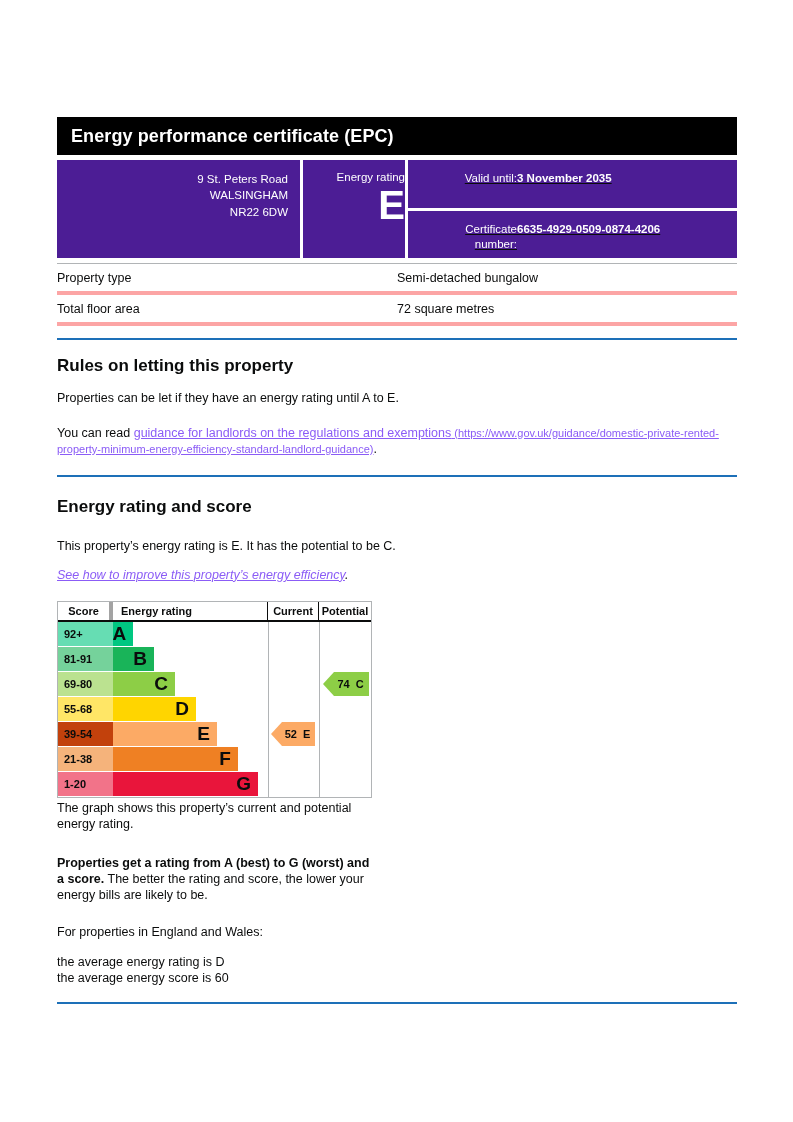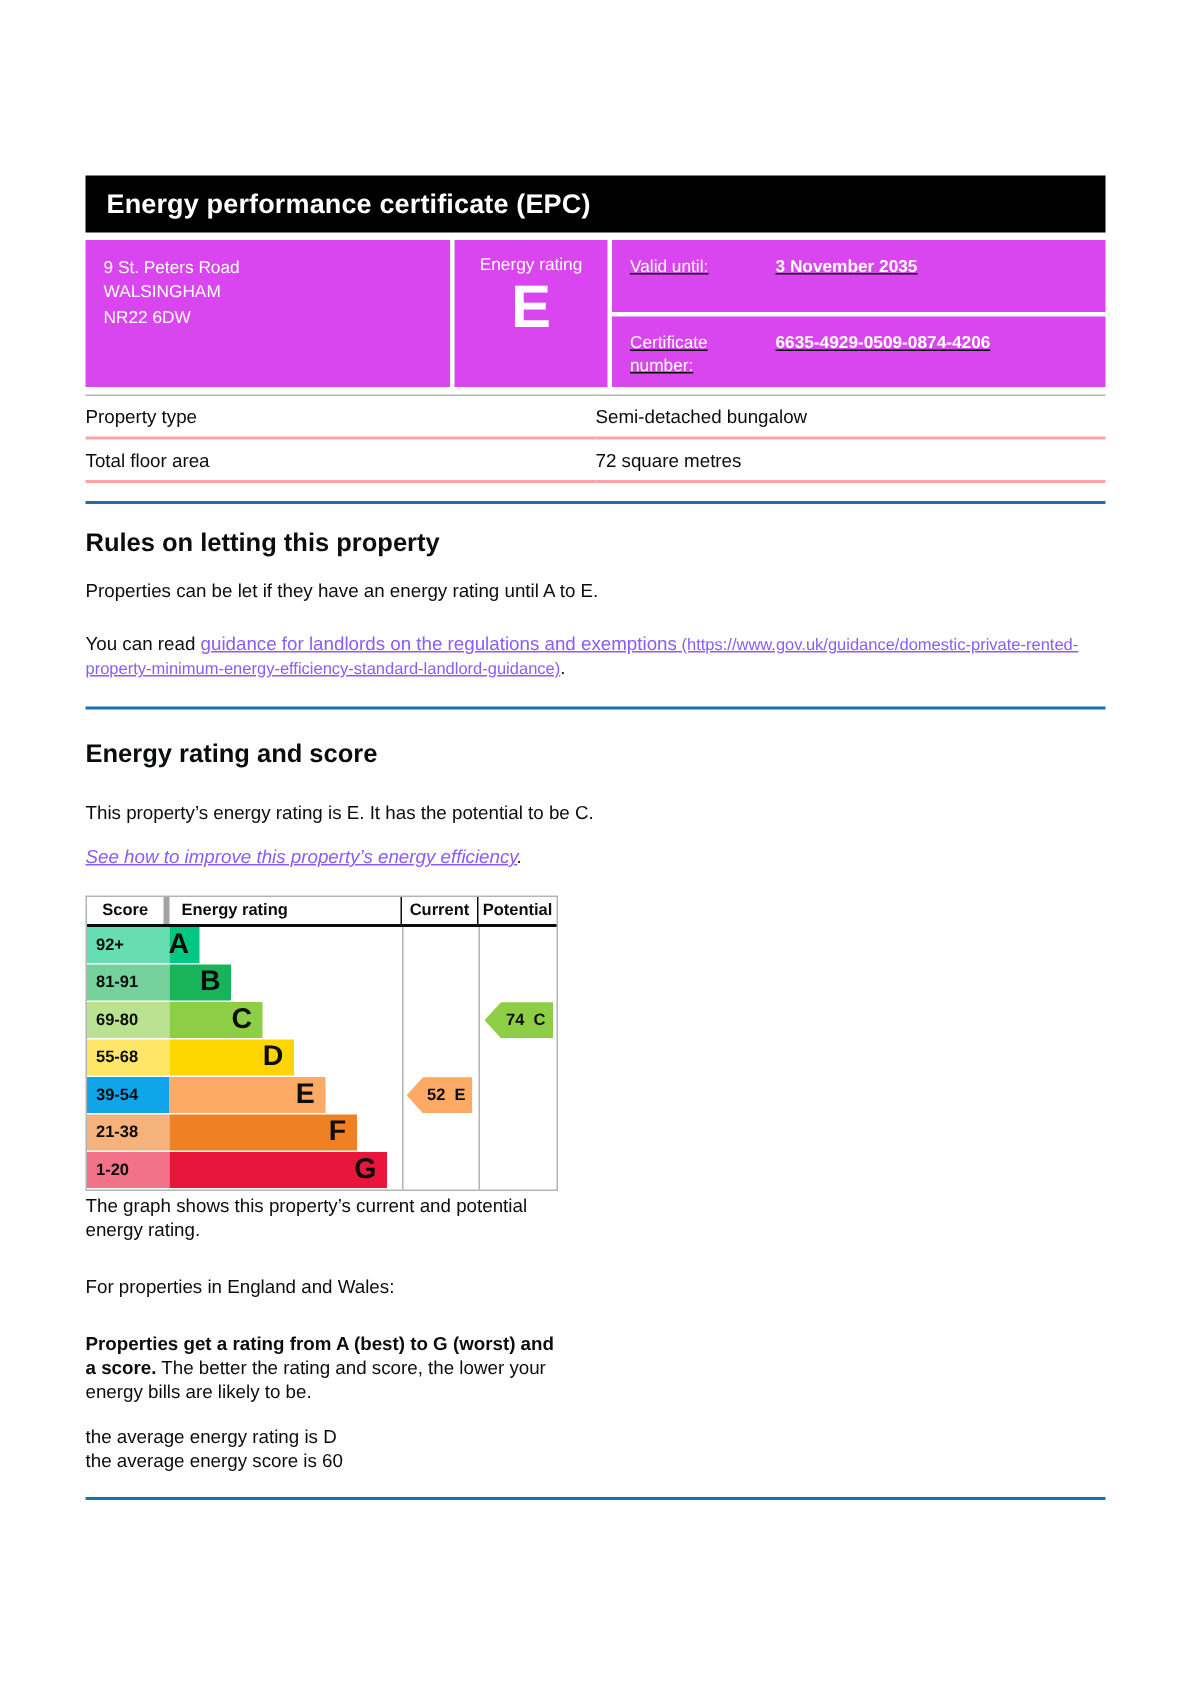--- a/index.html
+++ b/index.html
@@ -34,21 +34,21 @@
     text-align: right;
   }
 
   
   .summary {
     display: flex;
     gap: 3px;
     height: 98px;
     margin-top: 5px;
   }
-  .summary .blue-box { background: #d946ef; color: #ffffff; box-sizing: border-box; }
+  .summary .blue-box { background: #4c1d95; color: #ffffff; box-sizing: border-box; text-align: right; }
   .address-box {
     width: 243px;
     padding: 11px 12px;
     font-size: 11.5px;
     line-height: 1.42;
   }
   .rating-box {
     width: 102px;
     text-align: center;
     padding-top: 11px;
@@ -79,21 +79,21 @@
   .meta-row .meta-value { font-weight: bold; }
 
   
   .facts-table {
     width: 100%;
     border-collapse: collapse;
     margin-top: 5px;
     font-size: 12.5px;
   }
   .facts-table td {
-    border-bottom: 2px solid #fca5a5;
+    border-bottom: 4px solid #fca5a5;
     padding: 7px 0 6px 0;
   }
   .facts-table tr:first-child td { border-top: 1px solid #b1b4b6; }
   .facts-table .fact-label { width: 340px; }
 
   
   .blue-rule {
     border: none;
     border-top: 2px solid #1d70b8;
     margin: 0;
@@ -272,21 +272,21 @@
           <div class="h-rating">Energy rating</div>
           <div class="h-current">Current</div>
           <div class="h-potential">Potential</div>
         </div>
         <div class="chart-body">
           <div class="col-scores">
               <div class="score-cell" style="background: rgb(102, 221, 179);">92+</div>
               <div class="score-cell" style="background: rgb(117, 210, 155);">81-91</div>
               <div class="score-cell" style="background: rgb(187, 226, 144);">69-80</div>
               <div class="score-cell" style="background: rgb(255, 230, 102);">55-68</div>
-              <div class="score-cell" style="background: #0ea5e9;">39-54</div>
+              <div class="score-cell" style="background: #c2410c;">39-54</div>
               <div class="score-cell" style="background: rgb(245, 179, 123);">21-38</div>
               <div class="score-cell" style="background: rgb(242, 115, 137);">1-20</div>
             </div>
           <div class="col-bands">
               <div class="band-row">
                 <div class="band-bar" style="width: 13%; background: rgb(0, 199, 129);">A</div>
               </div>
               <div class="band-row">
                 <div class="band-bar" style="width: 26.5%; background: rgb(25, 180, 89);">B</div>
               </div>
@@ -317,22 +317,22 @@
                 <span>74</span>
                 <span>C</span>
               </div>
             </div>
         </div>
       </div>
     </div>
 
     <div class="col-right">
       <p class="para">The graph shows this property’s current and potential energy rating.</p>
+      <p class="para para-2"><b>Properties get a rating from A (best) to G (worst) and a score.</b><span> The better the rating and score, the lower your energy bills are likely to be.</span></p>
       <p class="para para-3">For properties in England and Wales:</p>
-      <p class="para para-2"><b>Properties get a rating from A (best) to G (worst) and a score.</b><span> The better the rating and score, the lower your energy bills are likely to be.</span></p>
       <div class="para avg-lines">
         <div>the average energy rating is D</div>
         <div>the average energy score is 60</div>
       </div>
     </div>
 
   </div>
 
   <hr class="blue-rule rule-3">
 

